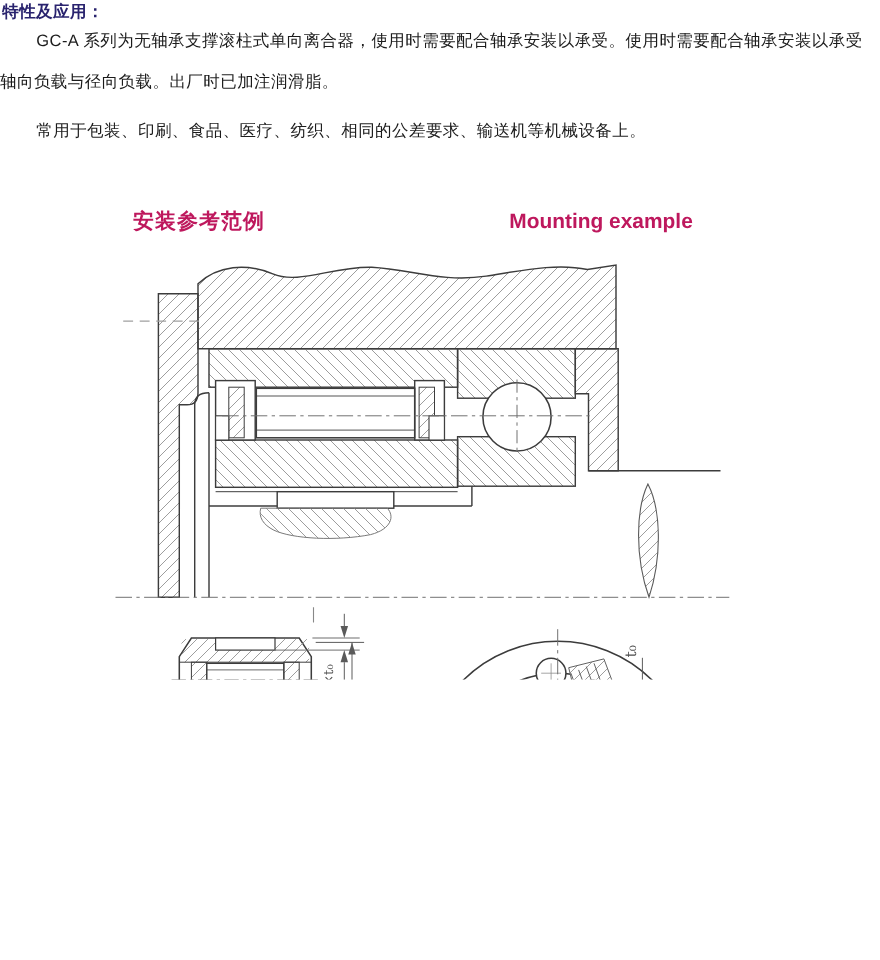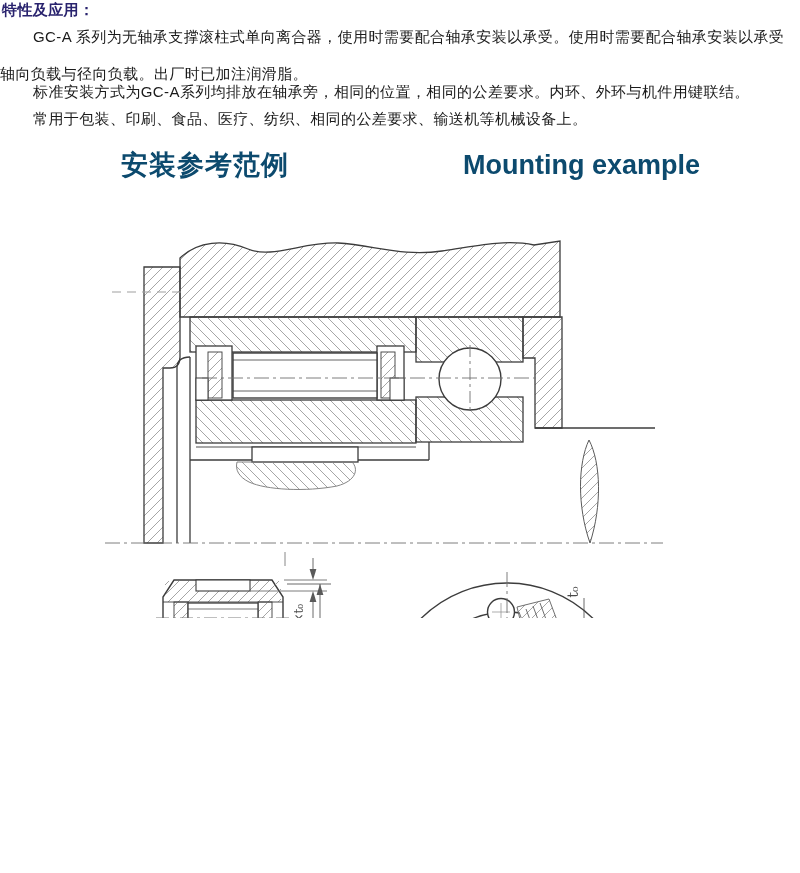--- a/index.html
+++ b/index.html
@@ -6,36 +6,35 @@
   .page{
     position:relative;width:800px;height:618px;background:#fff;overflow:hidden;
     font-family:"Liberation Sans","DejaVu Sans",sans-serif;
   }
   .txt{position:absolute;white-space:nowrap;font-size:15px;color:#1b1b1b;letter-spacing:0.4px;}
   .intro-title{left:2px;top:1px;font-weight:bold;color:#29236e;font-size:15px;}
   .l1{left:33px;top:28px;}
   .l2{left:0px;top:65px;}
   .l3{left:33px;top:83px;}
   .l4{left:33px;top:110px;}
-  .heading{position:absolute;font-weight:bold;color:#0c4a6e;font-size:27px;white-space:nowrap;}
+  .heading{position:absolute;font-weight:bold;color:#be185d;font-size:19px;white-space:nowrap;margin-top:41px;}
   .heading-zh{left:121px;top:147px;letter-spacing:1px;}
   .heading-en{left:463px;top:150px;}
   .drawing-svg{position:absolute;left:0;top:0;width:800px;height:873px;}
   .dimtext{font-family:"DejaVu Serif","Liberation Serif",serif;font-size:14px;fill:#4a4a4a;}
   .dimtext-sm{font-family:"DejaVu Serif","Liberation Serif",serif;font-size:12px;fill:#4a4a4a;}
 </style>
 </head>
 <body>
 
 <div class="page">
 
   <div class="txt intro-title">特性及应用：</div>
   <div class="txt l1">GC-A 系列为无轴承支撑滚柱式单向离合器，使用时需要配合轴承安装以承受。使用时需要配合轴承安装以承受</div>
   <div class="txt l2">轴向负载与径向负载。出厂时已加注润滑脂。</div>
-  <div class="txt l3">标准安装方式为GC-A系列均排放在轴承旁，相同的位置，相同的公差要求。内环、外环与机件用键联结。</div>
   <div class="txt l4">常用于包装、印刷、食品、医疗、纺织、相同的公差要求、输送机等机械设备上。</div>
 
   <div class="heading heading-zh">安装参考范例</div>
   <div class="heading heading-en">Mounting example</div>
 
   <svg class="drawing-svg" viewBox="0 0 800 873" xmlns="http://www.w3.org/2000/svg">
     <defs>
       <pattern id="hA" patternUnits="userSpaceOnUse" width="10" height="10">
         <path d="M-1,11 L11,-1" stroke="#8f8f8f" stroke-width="0.8"></path>
       </pattern>

